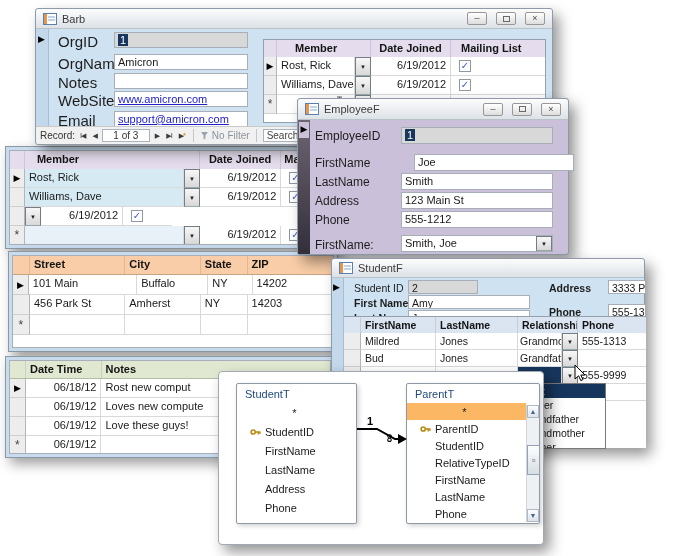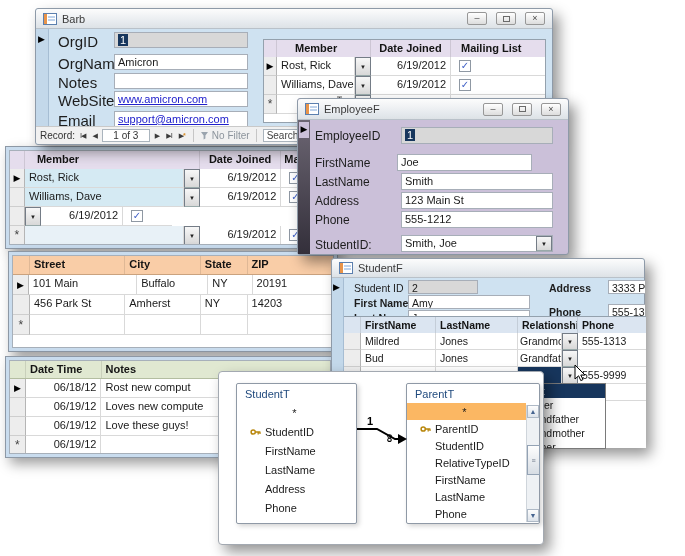--- a/index.html
+++ b/index.html
@@ -139,21 +139,21 @@
         <div class="hcell" style="width:47px">State</div>
         <div class="hcell" style="width:86px;border-right:0">ZIP</div>
       </div>
       <div class="row" style="height:20px">
         <div class="rsel" style="width:17px">
             <span class="cur">▶</span>
           </div>
         <div class="cell" style="width:116px">101 Main</div>
         <div class="cell" style="width:76px">Buffalo</div>
         <div class="cell" style="width:47px">NY</div>
-        <div class="cell" style="width:86px;border-right:0">20191</div>
+        <div class="cell" style="width:86px;border-right:0">14202</div>
       </div>
       <div class="row" style="height:20px">
         <div class="rsel" style="width:17px"></div>
         <div class="cell" style="width:96px">456 Park St</div>
         <div class="cell" style="width:76px">Amherst</div>
         <div class="cell" style="width:47px">NY</div>
         <div class="cell" style="width:86px;border-right:0">14203</div>
       </div>
       <div class="row" style="height:20px">
         <div class="rsel" style="width:17px">
@@ -314,23 +314,23 @@
       </span>
     </div>
     <div class="selbar" style="left:0;top:21px;bottom:0;width:12px;background:linear-gradient(#6c6673,#332f3a)">
       <span style="position:absolute;left:1px;top:2px;width:10px;height:16px;background:#cbc0d9;color:#000;font-size:9px;text-align:center;line-height:15px">▶</span>
     </div>
     <span class="lbl" style="left:17px;top:30px;font-size:12px">EmployeeID</span>
     <span class="lbl" style="left:17px;top:57px;font-size:12px">FirstName</span>
     <span class="lbl" style="left:17px;top:76px;font-size:12px">LastName</span>
     <span class="lbl" style="left:17px;top:95px;font-size:12px">Address</span>
     <span class="lbl" style="left:17px;top:114px;font-size:12px">Phone</span>
-    <span class="lbl" style="left:17px;top:139px;font-size:12px">StudentID:</span>
+    <span class="lbl" style="left:17px;top:139px;font-size:12px">FirstName:</span>
     <div class="fld gray" style="left:103px;top:28px;width:152px;height:17px"><span class="selval">1</span></div>
-    <div class="fld" style="left:99px;top:55px;width:135px;height:17px">Joe</div>
+    <div class="fld" style="left:116px;top:55px;width:160px;height:17px">Joe</div>
     <div class="fld" style="left:103px;top:74px;width:152px;height:17px">Smith</div>
     <div class="fld" style="left:103px;top:93px;width:152px;height:17px">123 Main St</div>
     <div class="fld" style="left:103px;top:112px;width:152px;height:17px">555-1212</div>
     <div class="fld" style="left:103px;top:136px;width:152px;height:17px;padding-right:17px"><span>Smith, Joe</span>
       <span class="combo" style="position:absolute;right:0;top:0;bottom:0;height:15px">
           <span>▼</span>
         </span>
     </div>
   </div>
 

